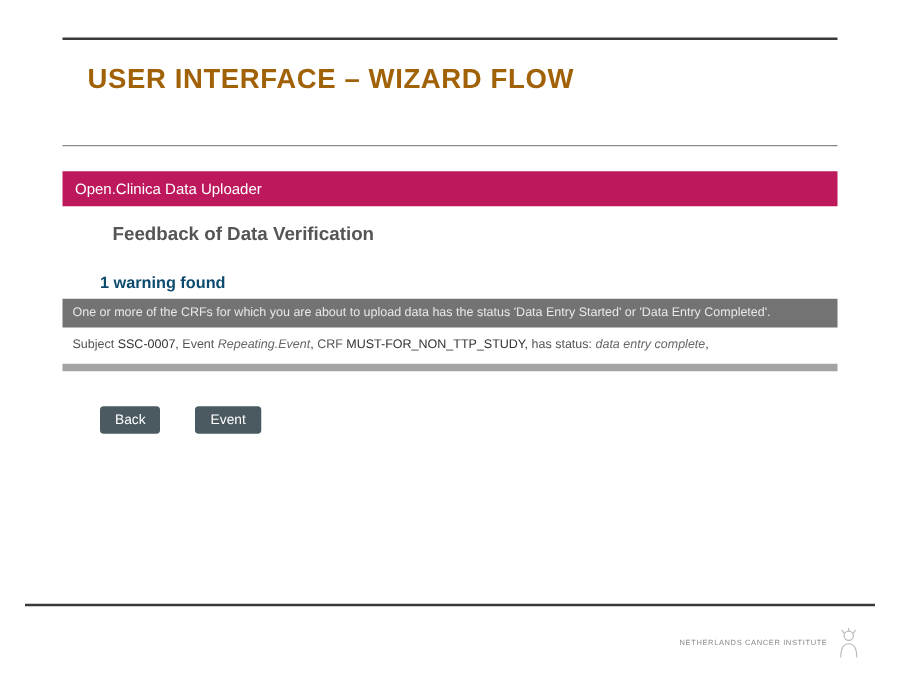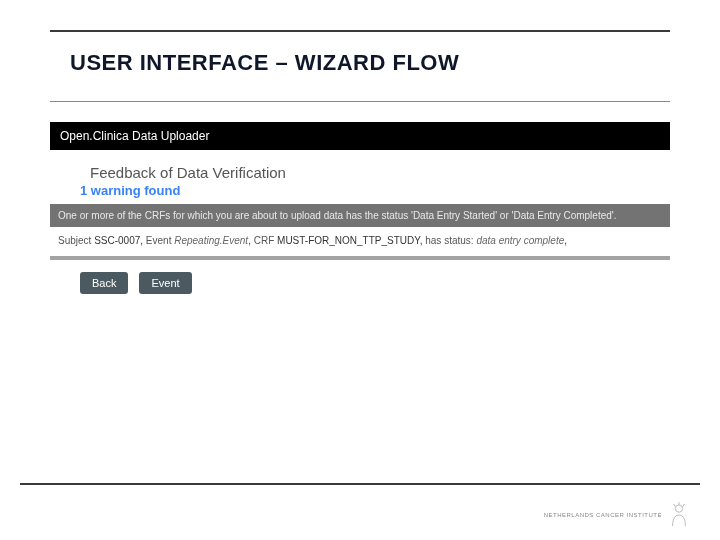--- a/index.html
+++ b/index.html
@@ -13,69 +13,69 @@
     .slide {
       padding: 30px 50px 20px 50px;
     }
     .top-rule {
       border-top: 2px solid #3a3a3a;
       margin-bottom: 18px;
     }
     .slide-title {
       font-size: 22px;
       font-weight: bold;
-      color: #0f172a;
+      color: #a16207;
       letter-spacing: 0.5px;
       margin-left: 20px;
-      margin-bottom: 25px;
+      margin-bottom: 40px;
     }
     .thin-rule {
       border-top: 1px solid #888;
       margin: 0 -30px 20px -30px;
     }
     .app-header {
-      background: #000000;
+      background: #be185d;
       color: #fff;
       font-size: 12px;
       padding: 7px 10px;
       margin: 0 -30px;
     }
     .section-title {
       font-size: 15px;
       color: #555;
-      margin: 14px 0 2px 10px;
-      font-weight: normal;
+      margin: 14px 0 22px 10px;
+      font-weight: bold;
     }
     .warning-count {
       font-size: 13px;
       font-weight: bold;
-      color: #3b82f6;
+      color: #0c4a6e;
       margin: 0 0 6px 0;
     }
     .warning-bar {
       background: #737373;
       color: #e8e8e8;
       font-size: 10px;
       padding: 6px 8px;
       margin: 0 -30px;
     }
     .detail-row {
       font-size: 10px;
       color: #333;
       padding: 8px 8px 10px 8px;
-      border-bottom: 4px solid #a3a3a3;
+      border-bottom: 6px solid #a3a3a3;
       margin: 0 -30px;
     }
     .detail-row .lbl { color: #555; }
     .detail-row .val { color: #333; }
     .detail-row .ital { font-style: italic; color: #666; }
     .btn-row {
-      margin-top: 12px;
+      margin-top: 28px;
       display: flex;
-      gap: 11px;
+      gap: 28px;
       padding-left: 0;
     }
     .btn {
       background: #4a5a60;
       color: #fff;
       font-size: 11px;
       padding: 5px 12px;
       border: none;
       border-radius: 3px;
       cursor: pointer;

